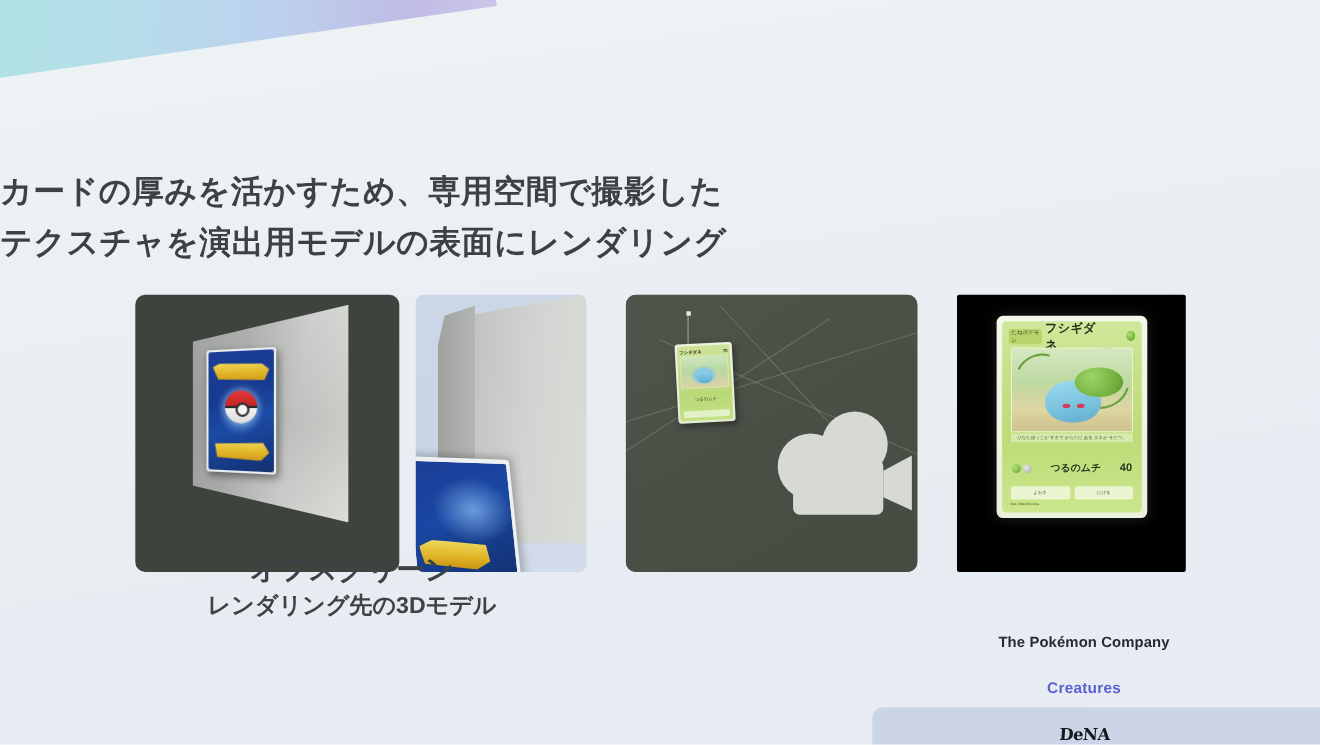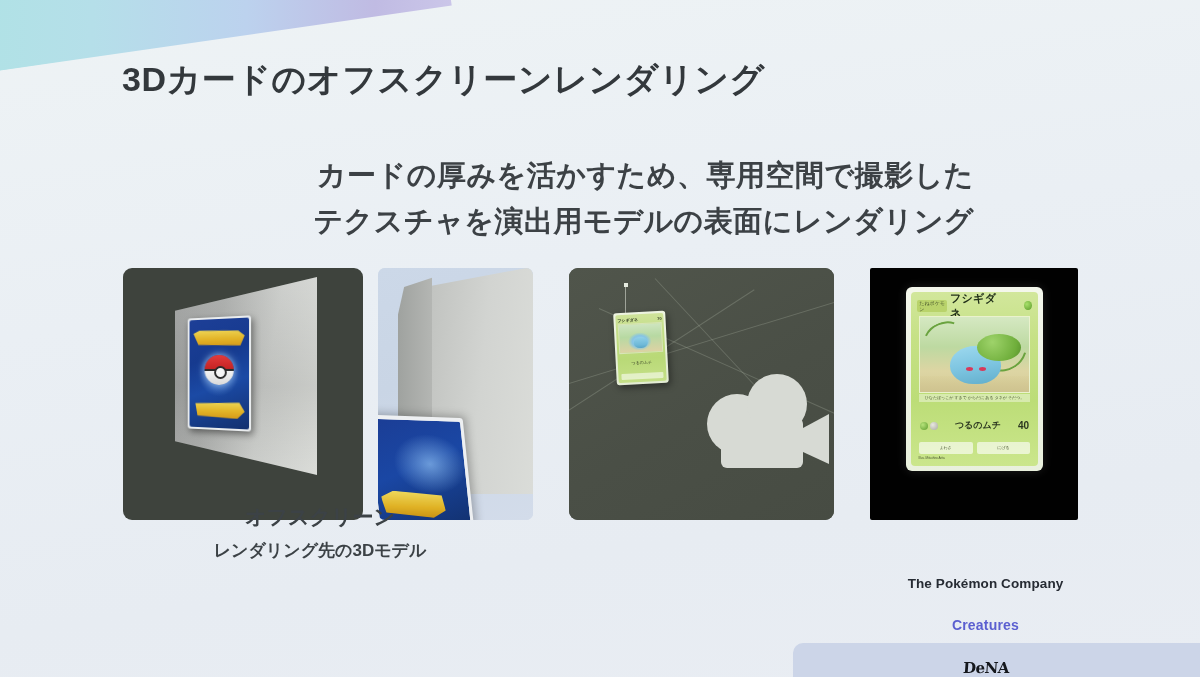--- a/index.html
+++ b/index.html
@@ -45,21 +45,21 @@
     font-weight: bold;
     color: #33383c;
     letter-spacing: 0.5px;
     white-space: nowrap;
   }
   .subtitle {
     position: absolute;
     left: 0;
     top: 152px;
     width: 974px;
-    text-align: right;
+    text-align: left;
     font-size: 29px;
     font-weight: bold;
     color: #3c4145;
     line-height: 46px;
     letter-spacing: 0.5px;
   }
   .subtitle-line { display: block; }
 
   
   .panel {
@@ -311,22 +311,22 @@
   .caption {
     position: absolute;
     font-size: 21px;
     font-weight: bold;
     color: #3c4246;
     text-align: center;
     line-height: 34px;
     white-space: nowrap;
   }
   .cap-1 { left: 75px; top: 500px; width: 490px; }
-  .cap-1 .l1 { font-size: 21px; }
-  .cap-1 .l2 { font-size: 17px; }
+  .cap-1 .l1 { font-size: 26px; }
+  .cap-1 .l2 { font-size: 21px; }
   .cap-1 .l3 { font-size: 20px; }
   .cap-3 { left: 569px; top: 500px; width: 265px; }
   .cap-4 { left: 845px; top: 500px; width: 290px; }
 
   
   .footer {
     position: absolute;
     left: 793px; top: 643px;
     width: 407px; height: 34px;
     background: #ccd5e8;
@@ -344,21 +344,20 @@
             font-family: "DejaVu Serif", serif; transform: skewX(-4deg); }
 </style>
 </head>
 <body>
 
 <div class="slide">
 
   <div class="deco-soft"></div>
   <div class="deco-band-inner"></div>
 
-  <div class="title">3Dカードのオフスクリーンレンダリング</div>
 
   <div class="subtitle">
     <span class="subtitle-line">カードの厚みを活かすため、専用空間で撮影した</span>
     <span class="subtitle-line">テクスチャを演出用モデルの表面にレンダリング</span>
   </div>
 
   <div class="panel panel-1">
     <div class="p1-plane"></div>
     <div class="p1-plane-shade"></div>
     <div class="p1-card">

